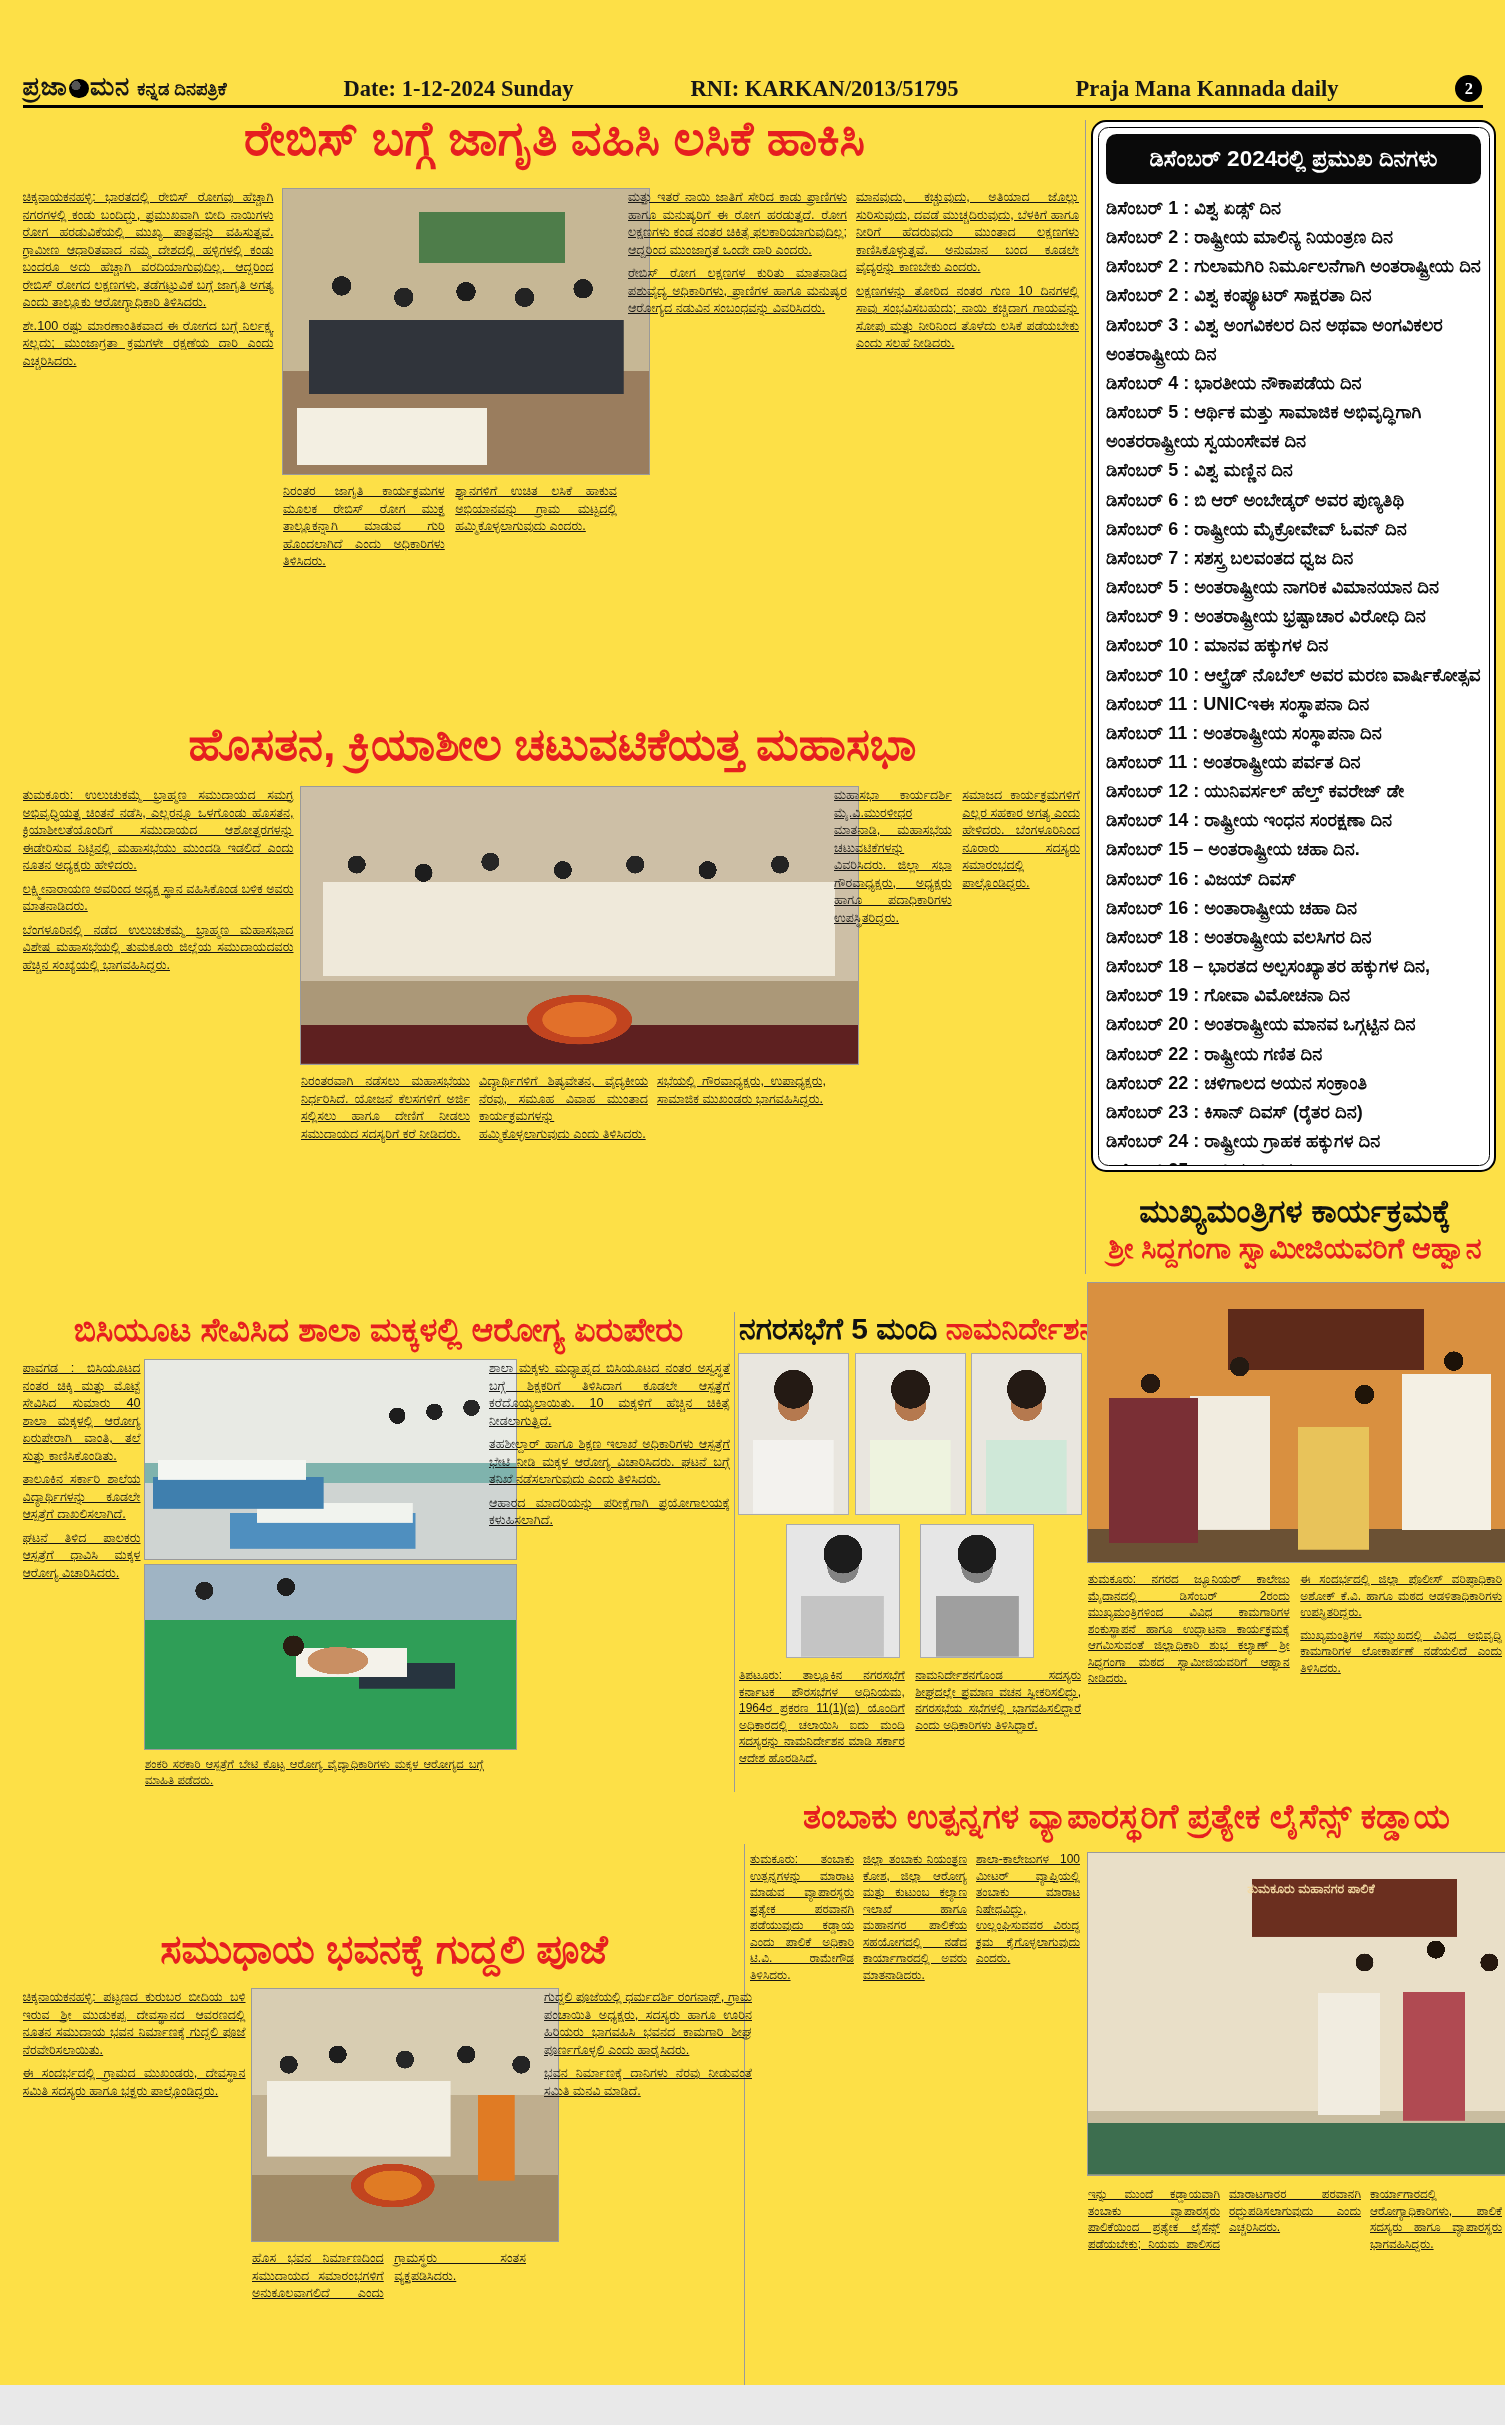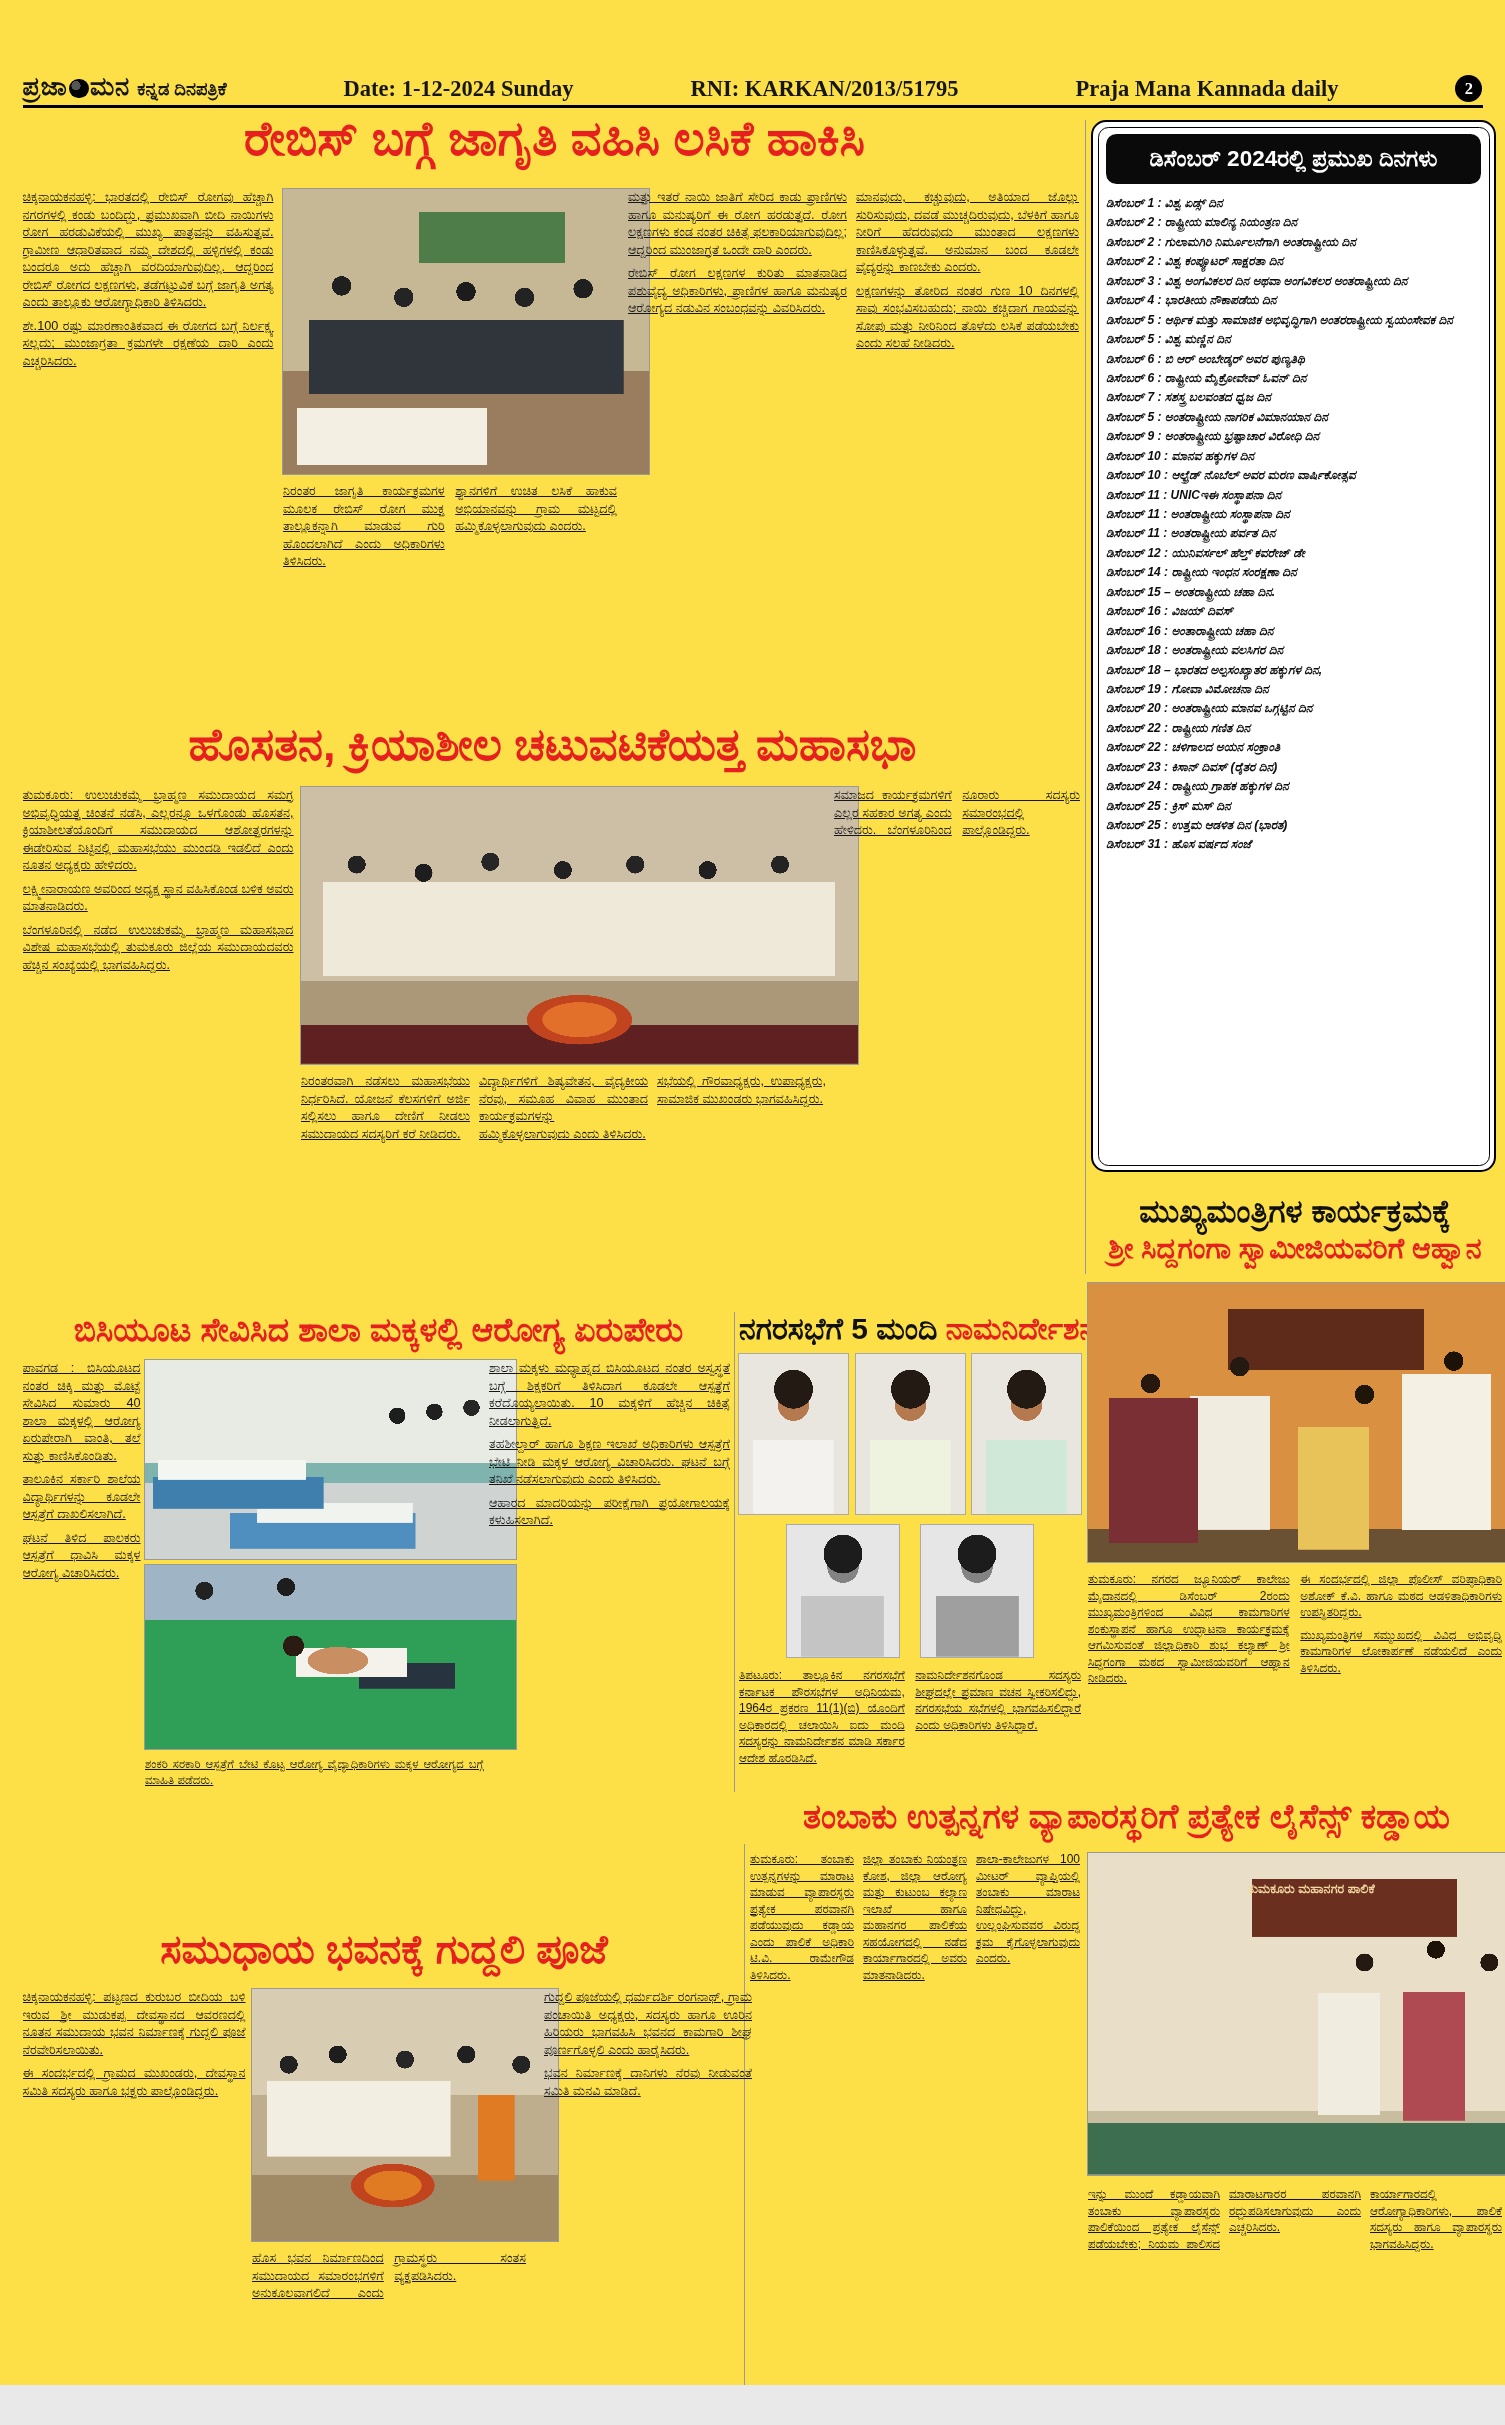--- a/index.html
+++ b/index.html
@@ -26,21 +26,21 @@
   .col .para{margin:0 0 6px 0;text-decoration:underline;}
   .col-sm{font-size:12px;}
   .cols2{column-count:2;column-gap:10.5px;}
   .cols3{column-count:3;column-gap:9px;}
   
   .decbox{border:2.2px solid #000;border-radius:15px;padding:4.5px;overflow:hidden;background:#fff;}
   .decbox-inner{border:1.5px solid #000;border-radius:10.5px;height:100%;box-sizing:border-box;
                 padding:6px 7.5px;overflow:hidden;}
   .dec-title{background:#0a0a0a;color:#fff;font-weight:800;font-size:22.5px;text-align:center;
              border-radius:10.5px;padding:12px 3px;margin-bottom:10.5px;}
-  .dec-item{font-size:12px;font-weight:600;line-height:1.62;color:#0d0d0d;font-style:italic;}
+  .dec-item{font-size:18px;font-weight:600;line-height:1.62;color:#0d0d0d;}
   
   .ph{background-repeat:no-repeat;outline:0.7px solid #9a9a9a;overflow:hidden;padding-left:32px;}
   .ph-rabies{background-image:
     radial-gradient(circle 9.7px at 16% 34%,#1f1f1f 99%,transparent),
     radial-gradient(circle 9.7px at 33% 38%,#242424 99%,transparent),
     radial-gradient(circle 9.7px at 50% 36%,#1c1c1c 99%,transparent),
     radial-gradient(circle 9.7px at 66% 38%,#232323 99%,transparent),
     radial-gradient(circle 9.7px at 82% 35%,#1f1f1f 99%,transparent),
     linear-gradient(#30343b,#30343b),
     linear-gradient(#f3efe2,#f3efe2),
@@ -179,20 +179,21 @@
       <p class="para">ಲಕ್ಷ್ಮೀನಾರಾಯಣ ಅವರಿಂದ ಅಧ್ಯಕ್ಷ ಸ್ಥಾನ ವಹಿಸಿಕೊಂಡ ಬಳಿಕ ಅವರು ಮಾತನಾಡಿದರು.</p>
       <p class="para">ಬೆಂಗಳೂರಿನಲ್ಲಿ ನಡೆದ ಉಲುಚುಕಮ್ಮೆ ಬ್ರಾಹ್ಮಣ ಮಹಾಸಭಾದ ವಿಶೇಷ ಮಹಾಸಭೆಯಲ್ಲಿ ತುಮಕೂರು ಜಿಲ್ಲೆಯ ಸಮುದಾಯದವರು ಹೆಚ್ಚಿನ ಸಂಖ್ಯೆಯಲ್ಲಿ ಭಾಗವಹಿಸಿದ್ದರು.</p>
     </div>
   <div class="abs ph ph-sabha" style="left:301px;top:787px;width:525px;height:277px;"></div>
   <div class="abs col cols3" style="left:301px;top:1073px;width:525px;height:210px;">
       <p class="para">ನಿರಂತರವಾಗಿ ನಡೆಸಲು ಮಹಾಸಭೆಯು ನಿರ್ಧರಿಸಿದೆ. ಯೋಜನೆ ಕೆಲಸಗಳಿಗೆ ಅರ್ಜಿ ಸಲ್ಲಿಸಲು ಹಾಗೂ ದೇಣಿಗೆ ನೀಡಲು ಸಮುದಾಯದ ಸದಸ್ಯರಿಗೆ ಕರೆ ನೀಡಿದರು.</p>
       <p class="para">ವಿದ್ಯಾರ್ಥಿಗಳಿಗೆ ಶಿಷ್ಯವೇತನ, ವೈದ್ಯಕೀಯ ನೆರವು, ಸಮೂಹ ವಿವಾಹ ಮುಂತಾದ ಕಾರ್ಯಕ್ರಮಗಳನ್ನು ಹಮ್ಮಿಕೊಳ್ಳಲಾಗುವುದು ಎಂದು ತಿಳಿಸಿದರು.</p>
       <p class="para">ಸಭೆಯಲ್ಲಿ ಗೌರವಾಧ್ಯಕ್ಷರು, ಉಪಾಧ್ಯಕ್ಷರು, ಸಾಮಾಜಿಕ ಮುಖಂಡರು ಭಾಗವಹಿಸಿದ್ದರು.</p>
     </div>
   <div class="abs col cols2" style="left:834px;top:787px;width:246px;height:496px;">
+      <p class="para">ಮಹಾಸಭಾ ಕಾರ್ಯದರ್ಶಿ ಮೈ.ವಿ.ಮುರಳೀಧರ ಮಾತನಾಡಿ, ಮಹಾಸಭೆಯ ಚಟುವಟಿಕೆಗಳನ್ನು ವಿವರಿಸಿದರು. ಜಿಲ್ಲಾ ಸಭಾ ಗೌರವಾಧ್ಯಕ್ಷರು, ಅಧ್ಯಕ್ಷರು ಹಾಗೂ ಪದಾಧಿಕಾರಿಗಳು ಉಪಸ್ಥಿತರಿದ್ದರು.</p>
       <p class="para">ಸಮಾಜದ ಕಾರ್ಯಕ್ರಮಗಳಿಗೆ ಎಲ್ಲರ ಸಹಕಾರ ಅಗತ್ಯ ಎಂದು ಹೇಳಿದರು. ಬೆಂಗಳೂರಿನಿಂದ ನೂರಾರು ಸದಸ್ಯರು ಸಮಾರಂಭದಲ್ಲಿ ಪಾಲ್ಗೊಂಡಿದ್ದರು.</p>
     </div>
 
   <div class="abs hl" style="left:26px;top:1313px;width:705px;font-size:33px;">ಬಿಸಿಯೂಟ ಸೇವಿಸಿದ ಶಾಲಾ ಮಕ್ಕಳಲ್ಲಿ ಆರೋಗ್ಯ ಏರುಪೇರು</div>
   <div class="abs col" style="left:22.5px;top:1360px;width:118px;height:430px;">
       <p class="para">ಪಾವಗಡ : ಬಿಸಿಯೂಟದ ನಂತರ ಚಿಕ್ಕಿ ಮತ್ತು ಮೊಟ್ಟೆ ಸೇವಿಸಿದ ಸುಮಾರು 40 ಶಾಲಾ ಮಕ್ಕಳಲ್ಲಿ ಆರೋಗ್ಯ ಏರುಪೇರಾಗಿ ವಾಂತಿ, ತಲೆ ಸುತ್ತು ಕಾಣಿಸಿಕೊಂಡಿತು.</p>
       <p class="para">ತಾಲೂಕಿನ ಸರ್ಕಾರಿ ಶಾಲೆಯ ವಿದ್ಯಾರ್ಥಿಗಳನ್ನು ಕೂಡಲೇ ಆಸ್ಪತ್ರೆಗೆ ದಾಖಲಿಸಲಾಗಿದೆ.</p>
       <p class="para">ಘಟನೆ ತಿಳಿದ ಪಾಲಕರು ಆಸ್ಪತ್ರೆಗೆ ಧಾವಿಸಿ ಮಕ್ಕಳ ಆರೋಗ್ಯ ವಿಚಾರಿಸಿದರು.</p>
     </div>
   <div class="abs ph ph-ward" style="left:145px;top:1360px;width:339px;height:199px;"></div>

